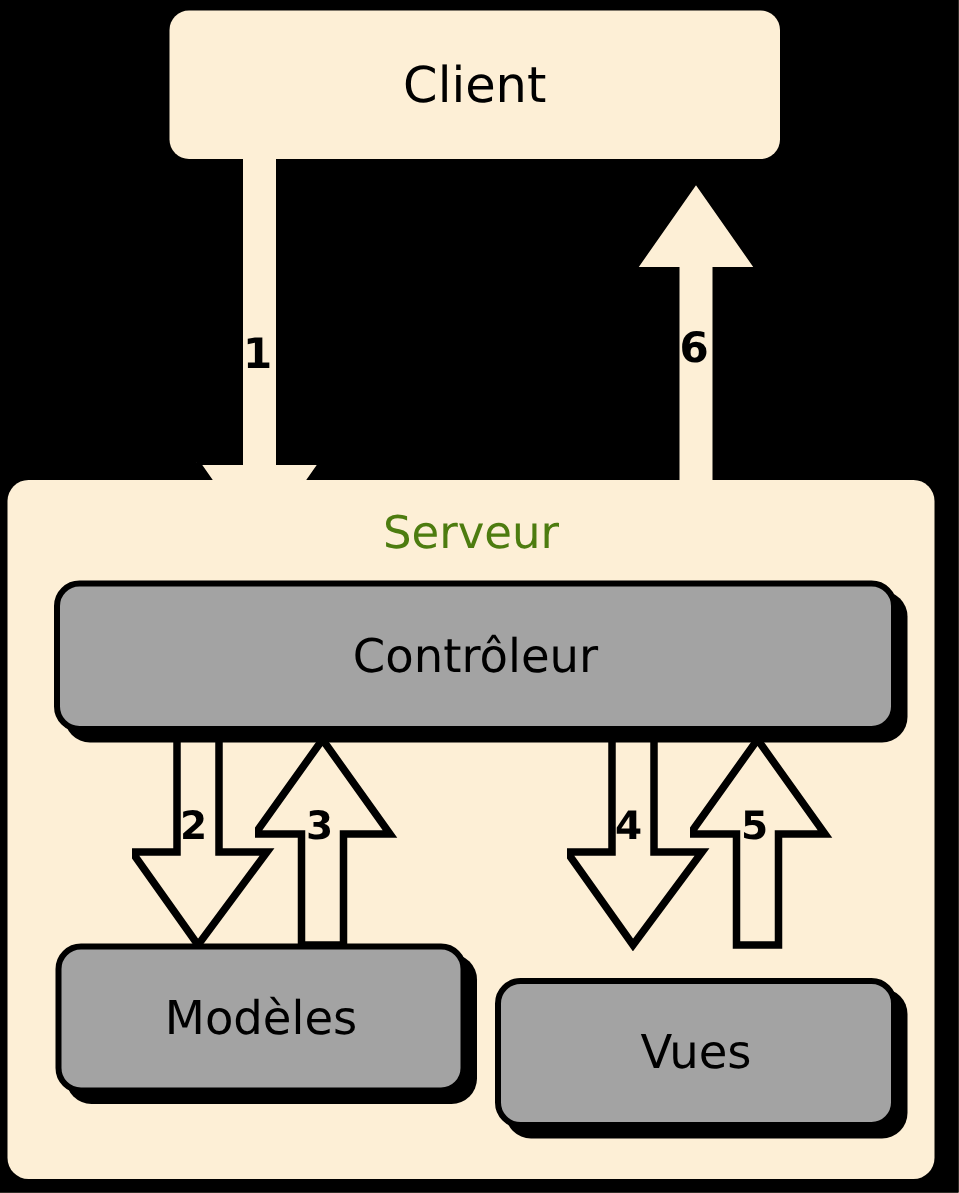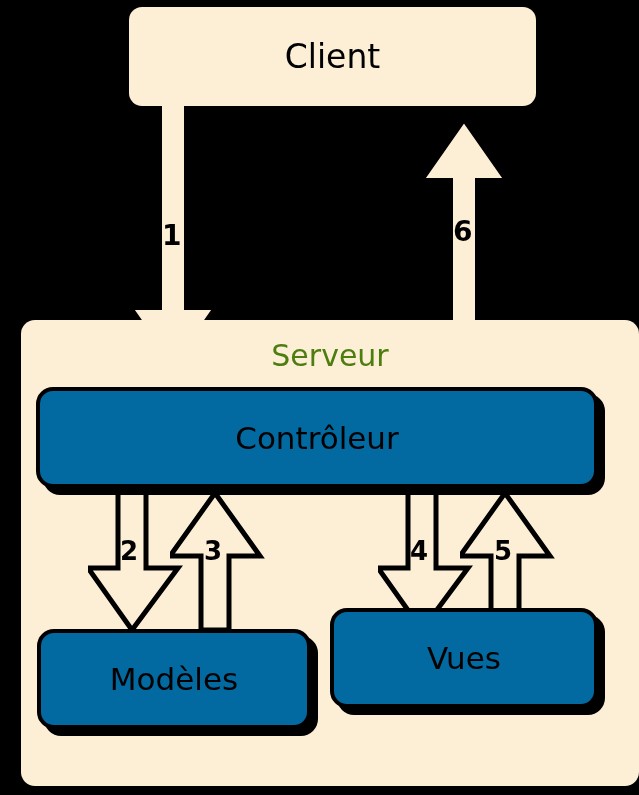--- a/index.html
+++ b/index.html
@@ -15,21 +15,20 @@
     overflow: hidden;
     font-family: "DejaVu Sans", sans-serif;
   }
   .box {
     position: absolute;
     background: #FDEFD6;
     box-sizing: border-box;
     display: flex;
     align-items: center;
     justify-content: center;
-    margin-left: 16px;
   }
   .box-label {
     color: #000000;
     font-family: "DejaVu Sans", sans-serif;
     font-weight: 400;
     white-space: nowrap;
     user-select: none;
   }
   
   #client-box {
@@ -60,21 +59,21 @@
     text-align: center;
     font-size: 30px;
     color: #4d7c0f;
     font-family: "DejaVu Sans", sans-serif;
     user-select: none;
   }
 
   
   .inner-box {
     position: absolute;
-    background: #0369a1;
+    background: #a3a3a3;
     border: 4px solid #000000;
     box-sizing: border-box;
     box-shadow: 7px 7px 0 0 #000000;
     display: flex;
     align-items: center;
     justify-content: center;
   }
   #controller-box {
     left: 36px;
     top: 387px;
@@ -88,21 +87,21 @@
     left: 37px;
     top: 629px;
     width: 274px;
     height: 100px;
     border-radius: 17px;
   }
   #models-box .box-label { font-size: 31px; }
 
   #views-box {
     left: 330px;
-    top: 608px;
+    top: 652px;
     width: 268px;
     height: 100px;
     border-radius: 17px;
   }
   #views-box .box-label { font-size: 31px; }
 
   
   .arrow {
     position: absolute;
   }

